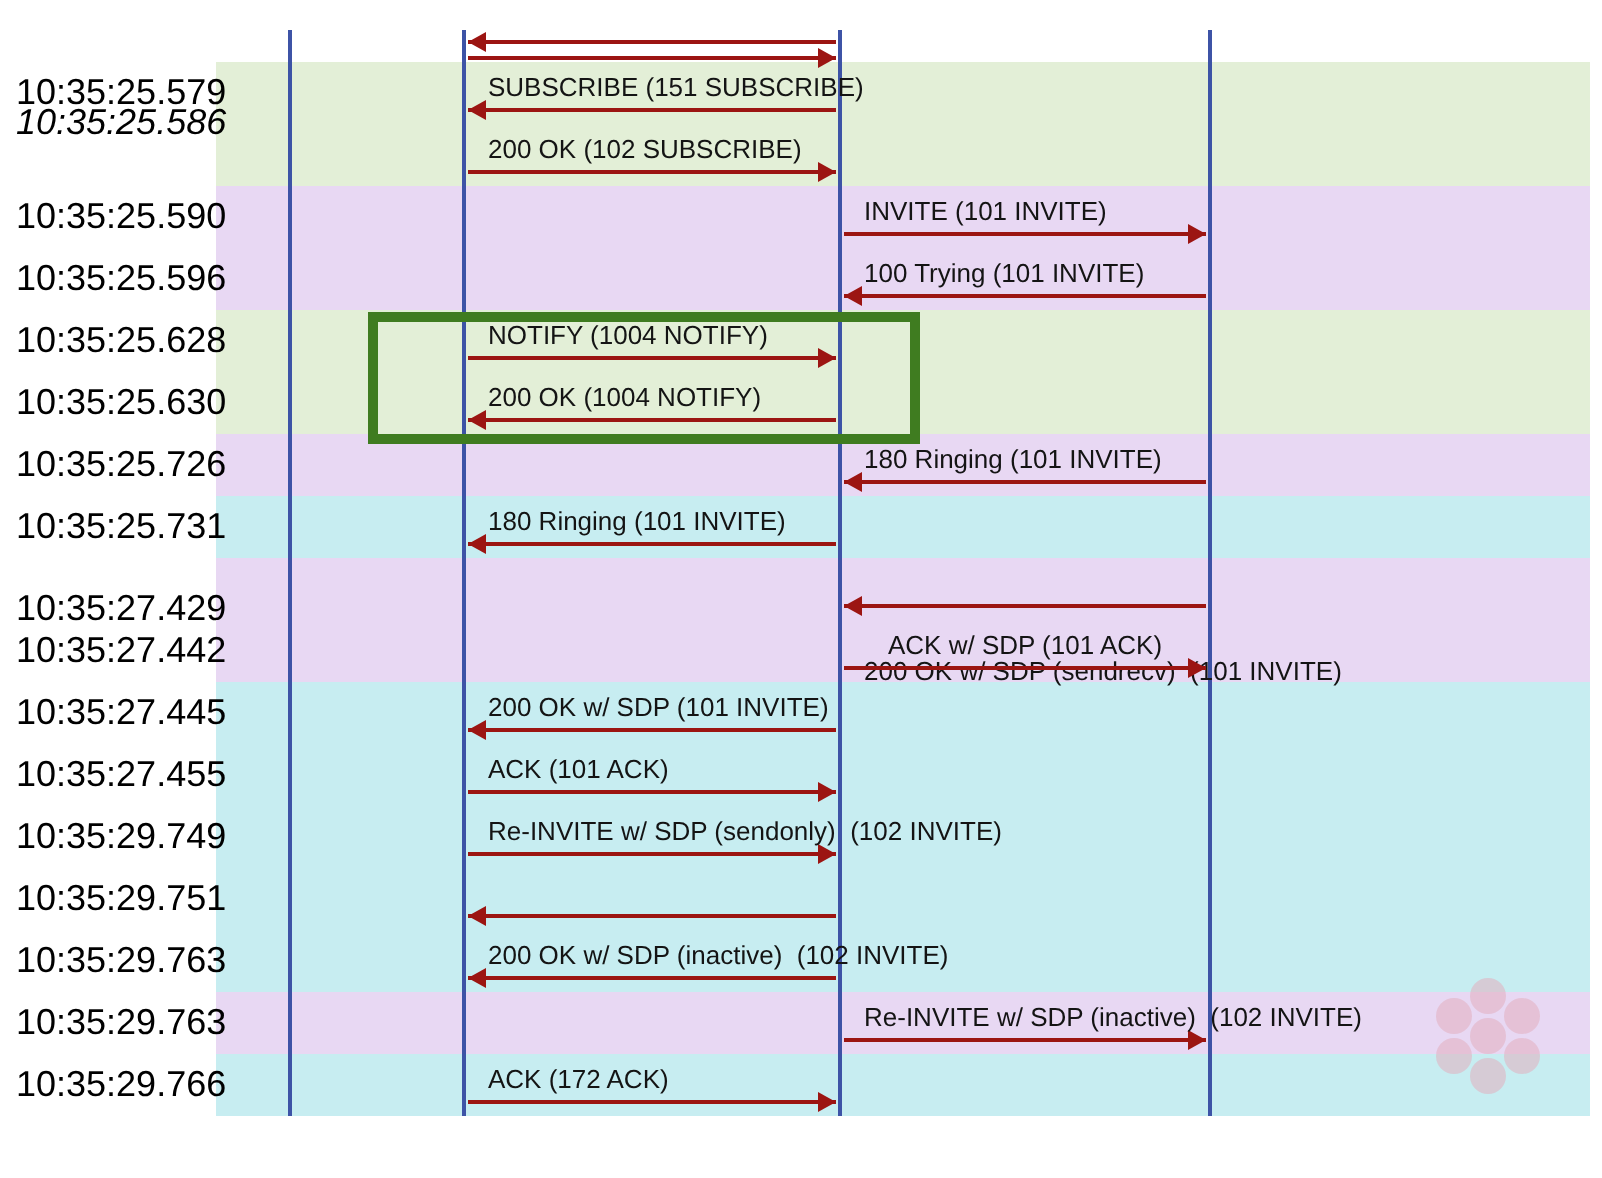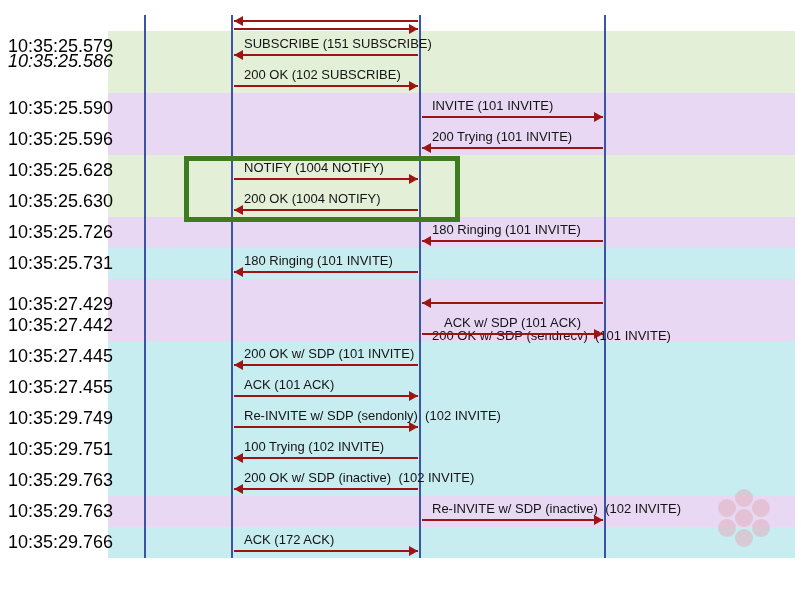--- a/index.html
+++ b/index.html
@@ -74,21 +74,21 @@
     <div class="arrow-head left" style="top: 50px; left: 234px;"></div>
     <div class="msg-label" style="left: 244px; top: 36px;">SUBSCRIBE (151 SUBSCRIBE)</div>
     <div class="msg-line" style="left: 234px; top: 85px; width: 184px;"></div>
     <div class="arrow-head right" style="top: 81px; left: 409px;"></div>
     <div class="msg-label" style="left: 244px; top: 67px;">200 OK (102 SUBSCRIBE)</div>
     <div class="msg-line" style="left: 422px; top: 116px; width: 181px;"></div>
     <div class="arrow-head right" style="top: 112px; left: 594px;"></div>
     <div class="msg-label" style="left: 432px; top: 98px;">INVITE (101 INVITE)</div>
     <div class="msg-line" style="left: 422px; top: 147px; width: 181px;"></div>
     <div class="arrow-head left" style="top: 143px; left: 422px;"></div>
-    <div class="msg-label" style="left: 432px; top: 129px;">200 Trying (101 INVITE)</div>
+    <div class="msg-label" style="left: 432px; top: 129px;">100 Trying (101 INVITE)</div>
     <div class="msg-line" style="left: 234px; top: 178px; width: 184px;"></div>
     <div class="arrow-head right" style="top: 174px; left: 409px;"></div>
     <div class="msg-label" style="left: 244px; top: 160px;">NOTIFY (1004 NOTIFY)</div>
     <div class="msg-line" style="left: 234px; top: 209px; width: 184px;"></div>
     <div class="arrow-head left" style="top: 205px; left: 234px;"></div>
     <div class="msg-label" style="left: 244px; top: 191px;">200 OK (1004 NOTIFY)</div>
     <div class="msg-line" style="left: 422px; top: 240px; width: 181px;"></div>
     <div class="arrow-head left" style="top: 236px; left: 422px;"></div>
     <div class="msg-label" style="left: 432px; top: 222px;">180 Ringing (101 INVITE)</div>
     <div class="msg-line" style="left: 234px; top: 271px; width: 184px;"></div>
@@ -104,21 +104,20 @@
     <div class="arrow-head left" style="top: 360px; left: 234px;"></div>
     <div class="msg-label" style="left: 244px; top: 346px;">200 OK w/ SDP (101 INVITE)</div>
     <div class="msg-line" style="left: 234px; top: 395px; width: 184px;"></div>
     <div class="arrow-head right" style="top: 391px; left: 409px;"></div>
     <div class="msg-label" style="left: 244px; top: 377px;">ACK (101 ACK)</div>
     <div class="msg-line" style="left: 234px; top: 426px; width: 184px;"></div>
     <div class="arrow-head right" style="top: 422px; left: 409px;"></div>
     <div class="msg-label" style="left: 244px; top: 408px;">Re-INVITE w/ SDP (sendonly)  (102 INVITE)</div>
     <div class="msg-line" style="left: 234px; top: 457px; width: 184px;"></div>
     <div class="arrow-head left" style="top: 453px; left: 234px;"></div>
-    <div class="msg-label" style="left: 244px; top: 439px;">100 Trying (102 INVITE)</div>
     <div class="msg-line" style="left: 234px; top: 488px; width: 184px;"></div>
     <div class="arrow-head left" style="top: 484px; left: 234px;"></div>
     <div class="msg-label" style="left: 244px; top: 470px;">200 OK w/ SDP (inactive)  (102 INVITE)</div>
     <div class="msg-line" style="left: 422px; top: 519px; width: 181px;"></div>
     <div class="arrow-head right" style="top: 515px; left: 594px;"></div>
     <div class="msg-label" style="left: 432px; top: 501px;">Re-INVITE w/ SDP (inactive)  (102 INVITE)</div>
     <div class="msg-line" style="left: 234px; top: 550px; width: 184px;"></div>
     <div class="arrow-head right" style="top: 546px; left: 409px;"></div>
     <div class="msg-label" style="left: 244px; top: 532px;">ACK (172 ACK)</div>
     <div class="highlight-box" style="left: 184px; top: 156px; width: 266px; height: 56px;"></div>

